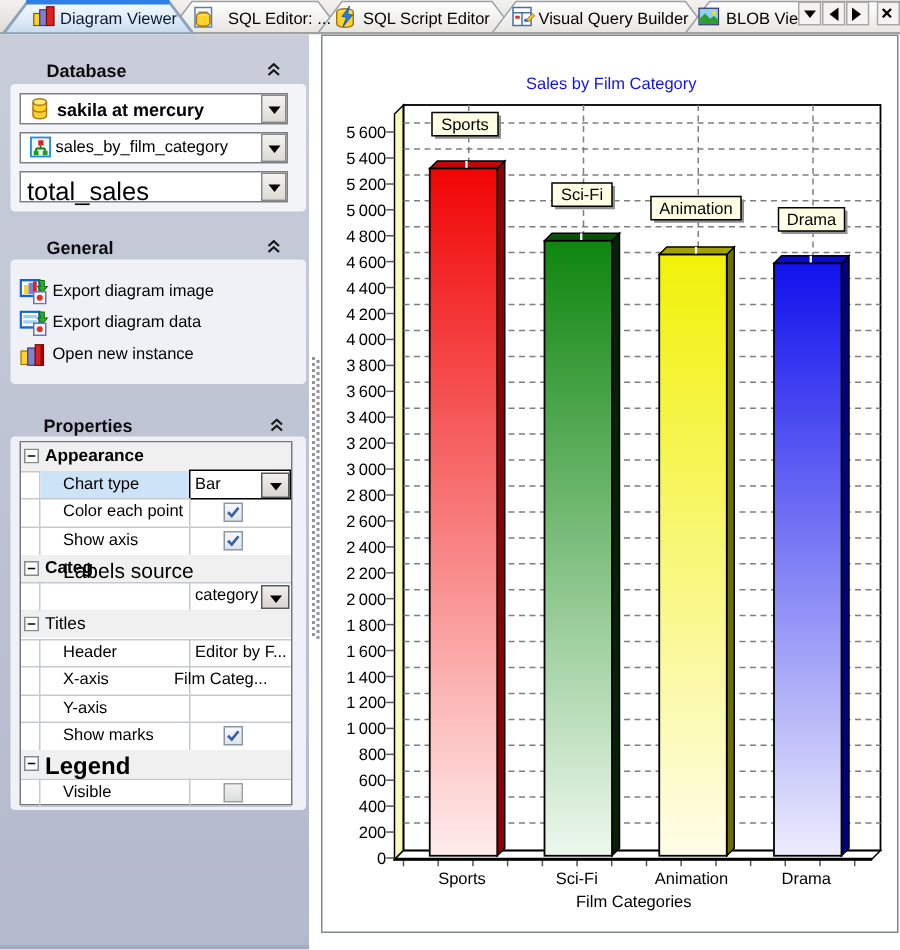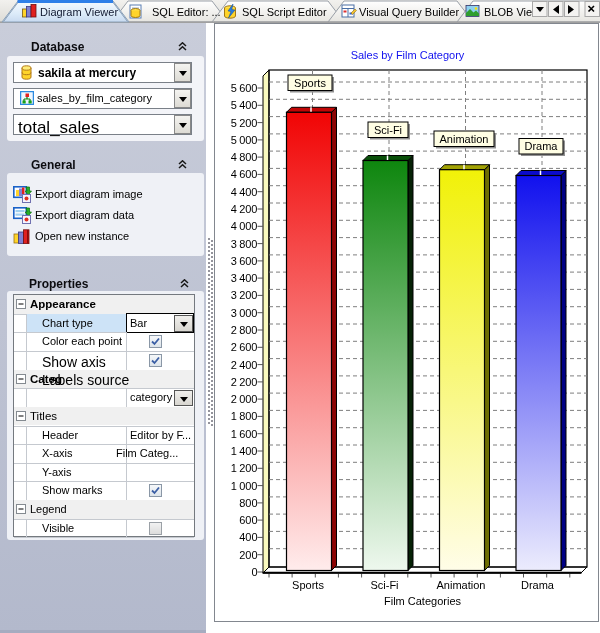--- a/index.html
+++ b/index.html
@@ -165,21 +165,21 @@
 <div style="position:absolute;left:26px;top:332.3px;width:1px;height:18.64px;background:#c5c9cf"></div>
 <div style="position:absolute;left:126px;top:332.3px;width:1px;height:18.64px;background:#c5c9cf"></div>
 <div style="position:absolute;left:42px;top:335.3px;font-size:11px">Color each point</div>
 <div style="position:absolute;left:149px;top:335.1px;width:13px;height:13px;background:linear-gradient(#f6f8fa,#dde4ea);border:1px solid #8a97a6"></div>
 <svg style="position:absolute;left:150px;top:336.1px" width="11" height="11" viewBox="0 0 11 11">
     <path d="M2 5.5 L4.5 8 L9 2.5" fill="none" stroke="#3b5fa5" stroke-width="1.8"></path>
   </svg>
 <div style="position:absolute;left:14px;top:369.6px;width:180px;height:1px;background:#c5c9cf"></div>
 <div style="position:absolute;left:26px;top:350.9px;width:1px;height:18.64px;background:#c5c9cf"></div>
 <div style="position:absolute;left:126px;top:350.9px;width:1px;height:18.64px;background:#c5c9cf"></div>
-<div style="position:absolute;left:42px;top:353.9px;font-size:14px">Show axis</div>
+<div style="position:absolute;left:42px;top:353.9px;font-size:11px">Show axis</div>
 <div style="position:absolute;left:149px;top:353.7px;width:13px;height:13px;background:linear-gradient(#f6f8fa,#dde4ea);border:1px solid #8a97a6"></div>
 <svg style="position:absolute;left:150px;top:354.7px" width="11" height="11" viewBox="0 0 11 11">
     <path d="M2 5.5 L4.5 8 L9 2.5" fill="none" stroke="#3b5fa5" stroke-width="1.8"></path>
   </svg>
 <div style="position:absolute;left:14px;top:388.2px;width:180px;height:1px;background:#c5c9cf"></div>
 <div style="position:absolute;left:14px;top:369.6px;width:180px;height:18.64px;background:#f0f0f0"></div>
 <svg style="position:absolute;left:16px;top:373.6px" width="10" height="10" viewBox="0 0 10 10">
     <rect x="0.5" y="0.5" width="9" height="9" fill="#fff" stroke="#848a90"></rect>
     <line x1="2.5" y1="5" x2="7.5" y2="5" stroke="#000"></line>
   </svg>
@@ -219,21 +219,21 @@
 <div style="position:absolute;left:149px;top:484.2px;width:13px;height:13px;background:linear-gradient(#f6f8fa,#dde4ea);border:1px solid #8a97a6"></div>
 <svg style="position:absolute;left:150px;top:485.2px" width="11" height="11" viewBox="0 0 11 11">
     <path d="M2 5.5 L4.5 8 L9 2.5" fill="none" stroke="#3b5fa5" stroke-width="1.8"></path>
   </svg>
 <div style="position:absolute;left:14px;top:518.7px;width:180px;height:1px;background:#c5c9cf"></div>
 <div style="position:absolute;left:14px;top:500.0px;width:180px;height:18.64px;background:#f0f0f0"></div>
 <svg style="position:absolute;left:16px;top:504.0px" width="10" height="10" viewBox="0 0 10 10">
     <rect x="0.5" y="0.5" width="9" height="9" fill="#fff" stroke="#848a90"></rect>
     <line x1="2.5" y1="5" x2="7.5" y2="5" stroke="#000"></line>
   </svg>
-<div style="position:absolute;left:30px;top:503.0px;font-size:11px;font-weight:normal">Legend</div>
+<div style="position:absolute;left:30px;top:503.0px;font-size:16px;font-weight:bold">Legend</div>
 <div style="position:absolute;left:14px;top:537.3px;width:180px;height:1px;background:#c5c9cf"></div>
 <div style="position:absolute;left:26px;top:518.7px;width:1px;height:18.64px;background:#c5c9cf"></div>
 <div style="position:absolute;left:126px;top:518.7px;width:1px;height:18.64px;background:#c5c9cf"></div>
 <div style="position:absolute;left:42px;top:521.7px;font-size:11px">Visible</div>
 <div style="position:absolute;left:149px;top:521.5px;width:13px;height:13px;background:linear-gradient(#f2f2f2,#dcdcdc);border:1px solid #9aa0a6"></div>
 <div style="position:absolute;left:206px;top:23px;width:8px;height:610px;background:#fff"></div>
 <div style="position:absolute;left:207.5px;top:238px;width:2px;height:2px;background:#94949c"></div>
 <div style="position:absolute;left:210.5px;top:240px;width:2px;height:2px;background:#94949c"></div>
 <div style="position:absolute;left:207.5px;top:242px;width:2px;height:2px;background:#94949c"></div>
 <div style="position:absolute;left:210.5px;top:244px;width:2px;height:2px;background:#94949c"></div>

